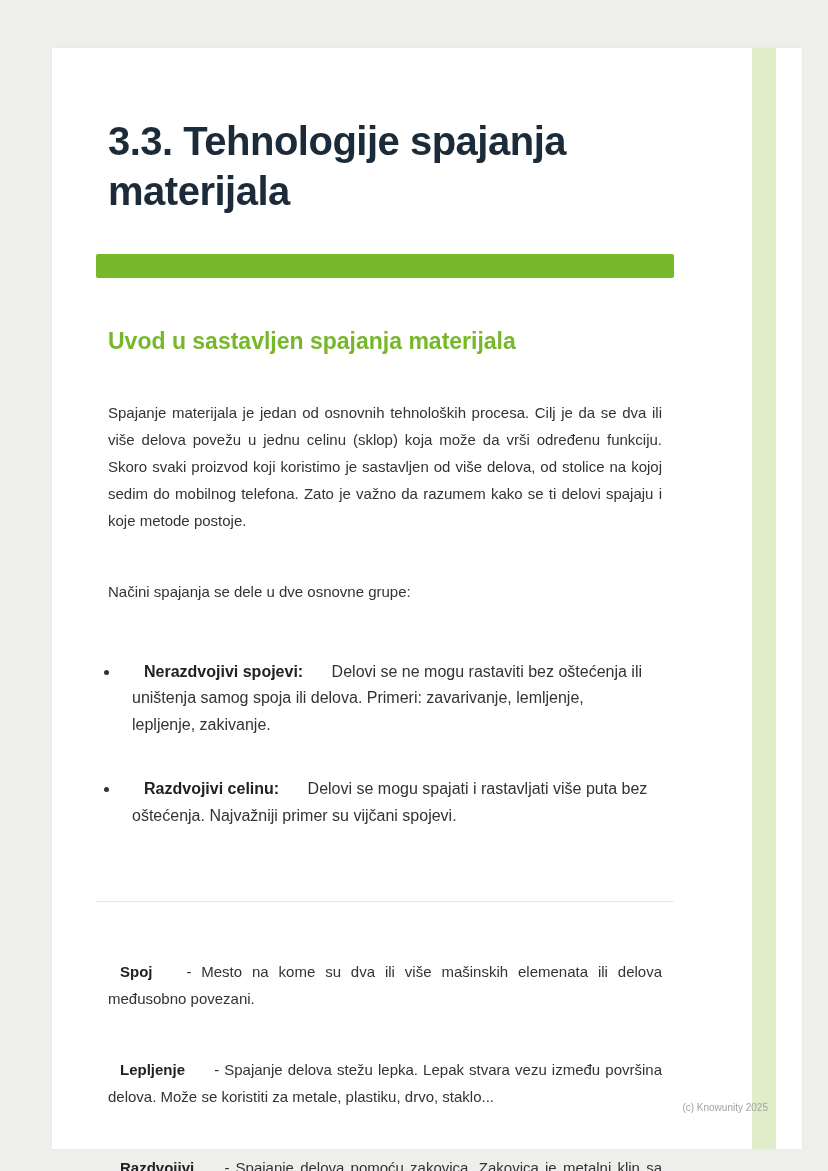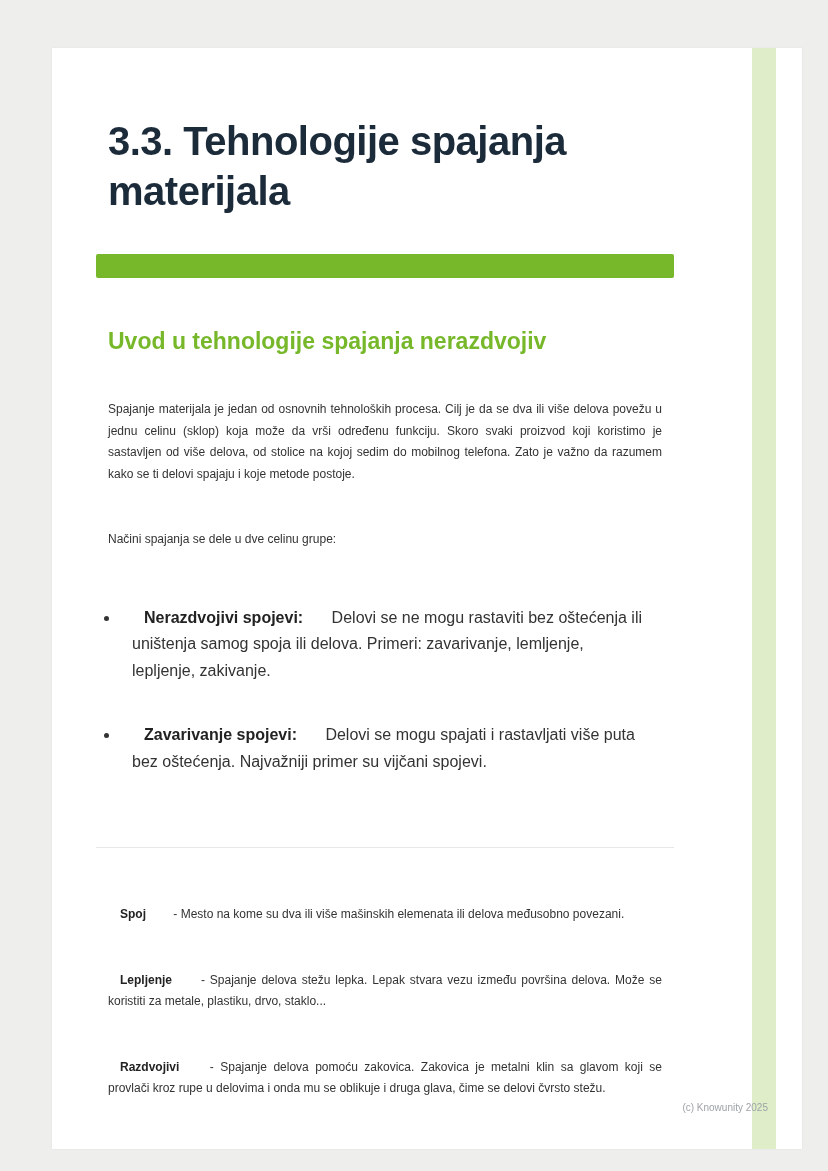--- a/index.html
+++ b/index.html
@@ -45,21 +45,21 @@
     border-radius: 2px;
   }
   h2 {
     margin-top: 38px;
     font-size: 23px;
     font-weight: 700;
     color: #76b82a;
   }
   p.body {
     margin-top: 20px;
-    font-size: 12px;
+    font-size: 15px;
     line-height: 1.8;
     color: #333333;
   }
   p.just { text-align: justify; }
   strong.term { color: #222222; font-weight: 700; }
   ul.types {
     margin-top: 18px;
     padding-left: 24px;
     max-width: 592px;
     list-style: disc outside;
@@ -90,32 +90,32 @@
 
 <div class="card">
   <div class="stripe"></div>
 
   <div class="content">
 
     <h1>3.3. Tehnologije spajanja materijala</h1>
 
     <div class="rule"></div>
 
-    <h2>Uvod u tehnologije spajanja nerazdvojiv</h2>
+    <h2>Uvod u sastavljen spajanja materijala</h2>
 
     <p class="body just">Spajanje materijala je jedan od osnovnih tehnoloških procesa. Cilj je da se dva ili više delova povežu u jednu celinu (sklop) koja može da vrši određenu funkciju. Skoro svaki proizvod koji koristimo je sastavljen od više delova, od stolice na kojoj sedim do mobilnog telefona. Zato je važno da razumem kako se ti delovi spajaju i koje metode postoje.</p>
 
-    <p class="body">Načini spajanja se dele u dve celinu grupe:</p>
+    <p class="body">Načini spajanja se dele u dve osnovne grupe:</p>
 
     <ul class="types">
       <li>
         <strong class="term">Nerazdvojivi spojevi:</strong><span> Delovi se ne mogu rastaviti bez oštećenja ili uništenja samog spoja ili delova. Primeri: zavarivanje, lemljenje, lepljenje, zakivanje.</span>
       </li>
       <li>
-        <strong class="term">Zavarivanje spojevi:</strong><span> Delovi se mogu spajati i rastavljati više puta bez oštećenja. Najvažniji primer su vijčani spojevi.</span>
+        <strong class="term">Razdvojivi celinu:</strong><span> Delovi se mogu spajati i rastavljati više puta bez oštećenja. Najvažniji primer su vijčani spojevi.</span>
       </li>
     </ul>
 
     <hr class="divider">
 
 
     <p class="body just">
       <strong class="term">Spoj</strong><span> - Mesto na kome su dva ili više mašinskih elemenata ili delova međusobno povezani.</span>
     </p>
 

